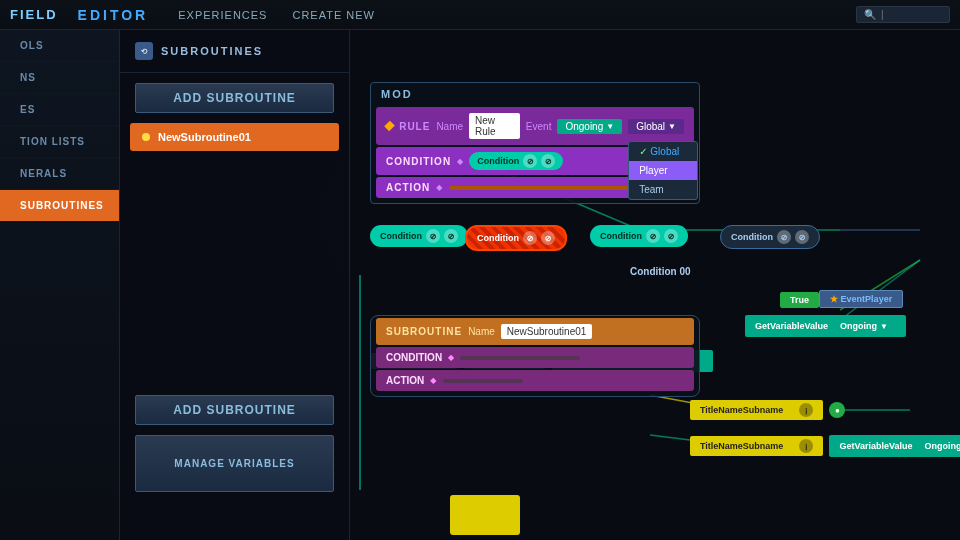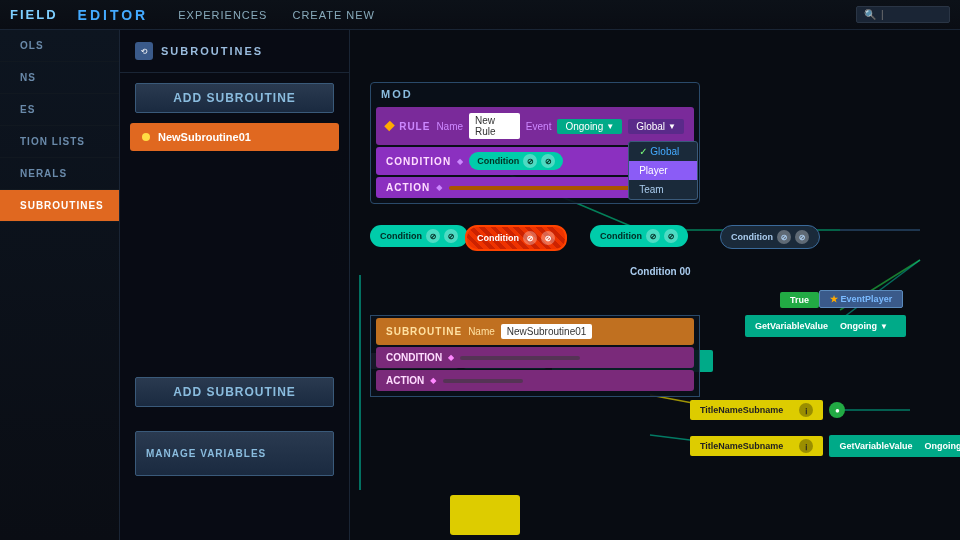--- a/index.html
+++ b/index.html
@@ -383,21 +383,21 @@
     }
 
     
     .subroutine-panel {
       position: absolute;
       top: 285px;
       left: 20px;
       width: 330px;
       background: rgba(10,15,25,0.9);
       border: 1px solid #2a4a6a;
-      border-radius: 0;
+      border-radius: 8px;
     }
 
     .subroutine-row {
       background: #c07020;
       padding: 6px 10px;
       margin: 2px 5px;
       border-radius: 3px;
       display: flex;
       align-items: center;
       gap: 6px;
@@ -476,29 +476,29 @@
     }
 
     .chevron {
       font-size: 8px;
     }
 
     .checkmark { color: #7aff7a; font-size: 10px; }
 
     
     .manage-btn {
-      margin: 24px 15px;
-      padding: 16px 10px;
+      margin: 8px 15px;
+      padding: 22px 10px;
       background: linear-gradient(180deg, #2a3a50 0%, #1a2a40 100%);
       border: 1px solid #3a5a7a;
       color: #8abcde;
       font-size: 10px;
       font-weight: bold;
       letter-spacing: 1px;
-      text-align: left;
+      text-align: center;
       cursor: pointer;
       border-radius: 2px;
     }
   </style>
 </head>
 <body>
 
 <div class="main-bg"></div>
 
 <div class="top-nav">

